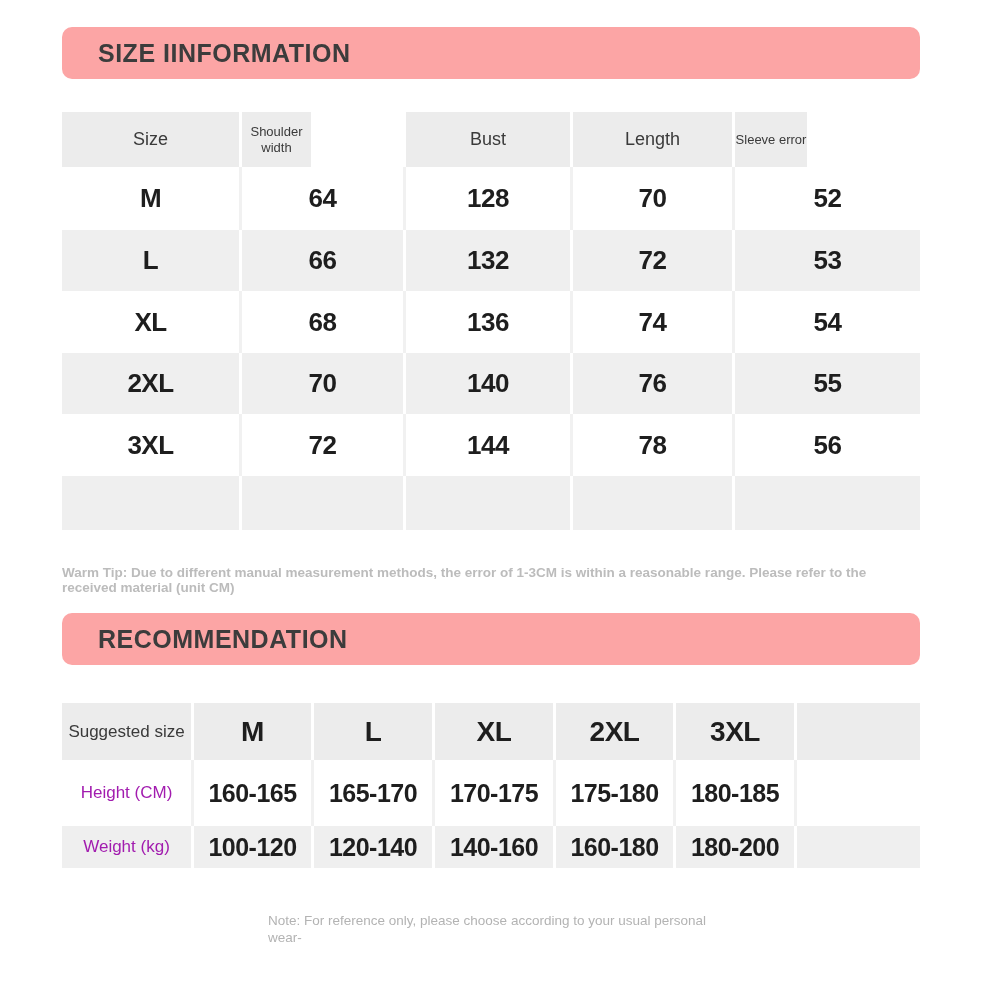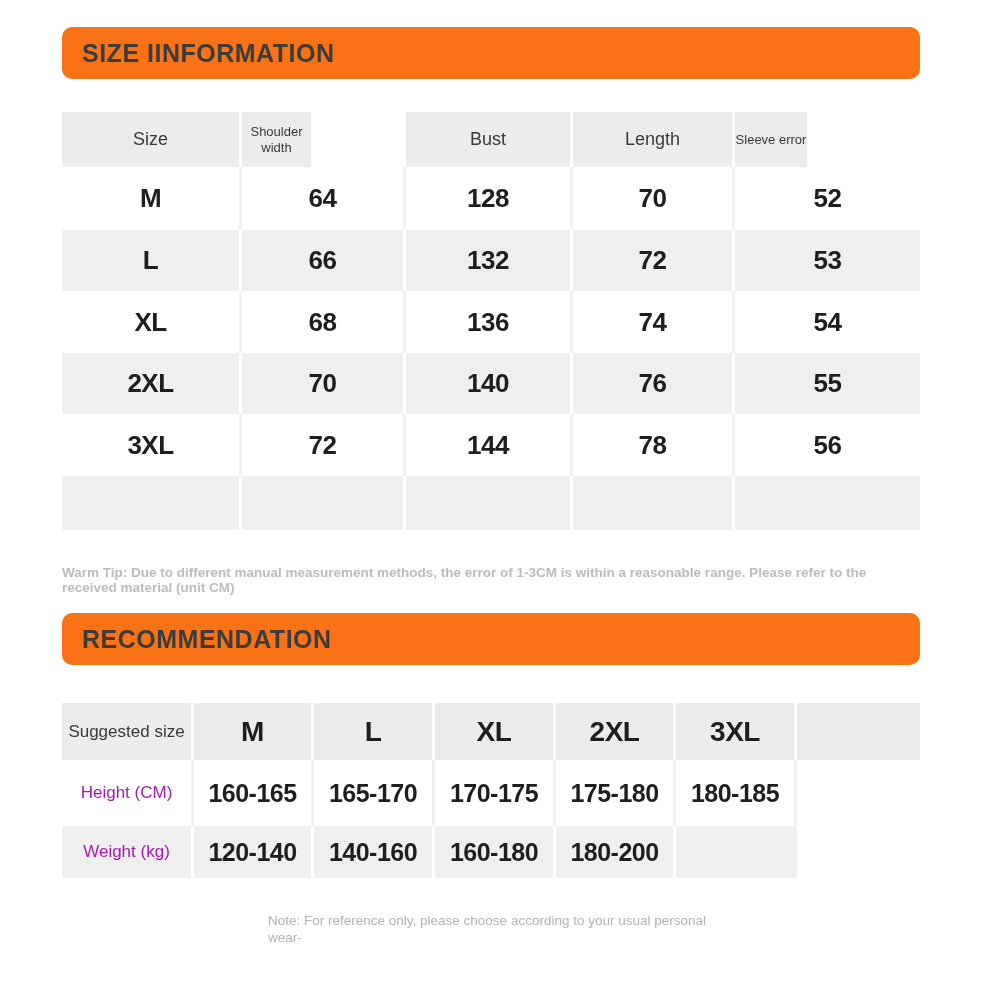--- a/index.html
+++ b/index.html
@@ -1,22 +1,22 @@
 <!DOCTYPE html>
 <html><head>
 <meta charset="utf-8">
 <style>
   html,body{margin:0;padding:0;background:#ffffff;}
   body{width:983px;height:983px;position:relative;overflow:hidden;
        font-family:"Liberation Sans","DejaVu Sans",sans-serif;color:#222;}
   .abs{position:absolute;}
 
   
-  .bar{left:62px;width:858px;height:52px;background:#f97316;border-radius:10px;
-       display:flex;align-items:center;padding-left:20px;box-sizing:border-box;}
+  .bar{left:62px;width:858px;height:52px;background:#fca5a5;border-radius:10px;
+       display:flex;align-items:center;padding-left:36px;box-sizing:border-box;}
   .bar .bar-title{font-size:25px;font-weight:bold;color:#3c3c3c;letter-spacing:.5px;}
 
   
   .tbl{left:62px;width:858px;}
   .trow{display:grid;}
   .size-grid{grid-template-columns:180px 164px 167px 162px 185px;}
   .rec-grid{grid-template-columns:132px 120px 121px 121px 120px 121px 123px;}
   .cell{display:flex;align-items:center;justify-content:center;text-align:center;
         box-sizing:border-box;border-right:3px solid transparent;}
   .cell:last-child{border-right:none;}
@@ -124,22 +124,23 @@
   <div class="trow rec-grid row-white" style="height:66px;">
     <div class="cell lbl-md">Height (CM)</div>
     <div class="cell val-sm">160-165</div>
     <div class="cell val-sm">165-170</div>
     <div class="cell val-sm">170-175</div>
     <div class="cell val-sm">175-180</div>
     <div class="cell val-sm">180-185</div>
     <div class="cell"></div>
   </div>
 
-  <div class="trow rec-grid row-gray2" style="height:52px;">
+  <div class="trow rec-grid row-gray2" style="height:42px;">
     <div class="cell lbl-md">Weight (kg)</div>
+    <div class="cell val-sm">100-120</div>
     <div class="cell val-sm">120-140</div>
     <div class="cell val-sm">140-160</div>
     <div class="cell val-sm">160-180</div>
     <div class="cell val-sm">180-200</div>
     <div class="cell"></div>
   </div>
 </div>
 
 <div class="abs note">
   <span>Note: For reference only, please choose according to your usual personal wear-</span>

